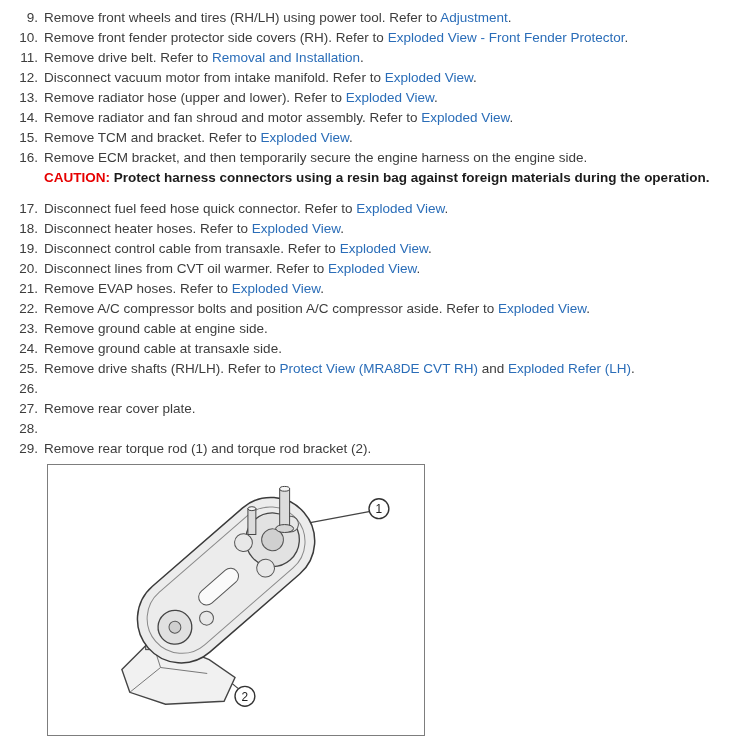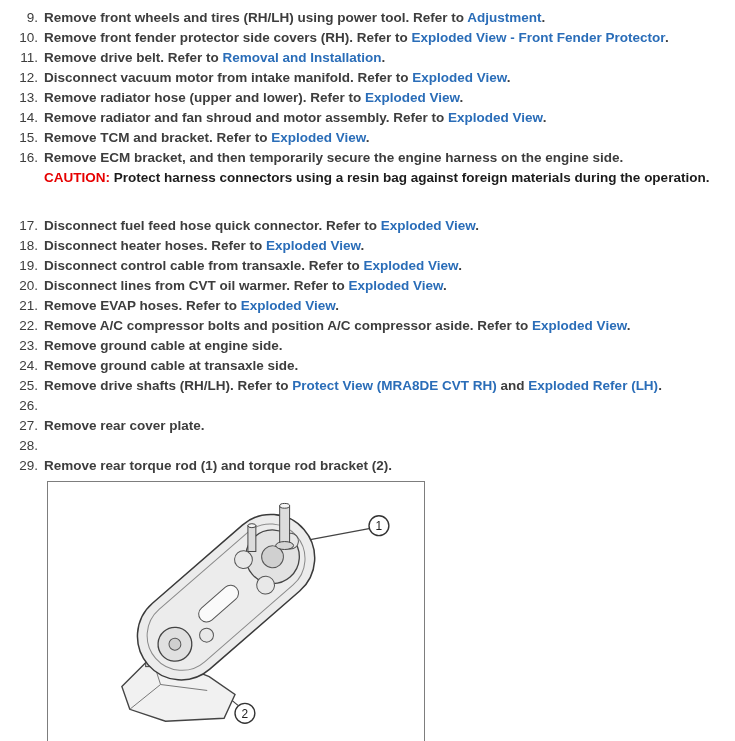--- a/index.html
+++ b/index.html
@@ -18,24 +18,24 @@
   }
   .steps{width:711px;}
   .step{
     display:flex;align-items:baseline;
     line-height:20px;white-space:nowrap;
   }
   .num{
     display:inline-block;width:26px;flex:0 0 26px;
     text-align:right;margin-right:6px;
   }
-  .txt{display:inline;font-weight:bold;}
+  .txt{display:inline;}
   a.link{color:var(--link-color);text-decoration:none;cursor:pointer;}
   .caution{
-    line-height:20px;margin:0 0 28px 32px;
+    line-height:20px;margin:0 0 11px 32px;
     font-weight:bold;white-space:nowrap;
   }
   .caution-label{color:var(--caution-color);font-weight:bold;}
   .caution-text{color:#1c1c1c;font-weight:bold;}
   .figure-box{
     margin:5px 0 0 35px;
     width:378px;height:272px;
     border:1px solid #7d7d7d;
     background:#ffffff;
   }

